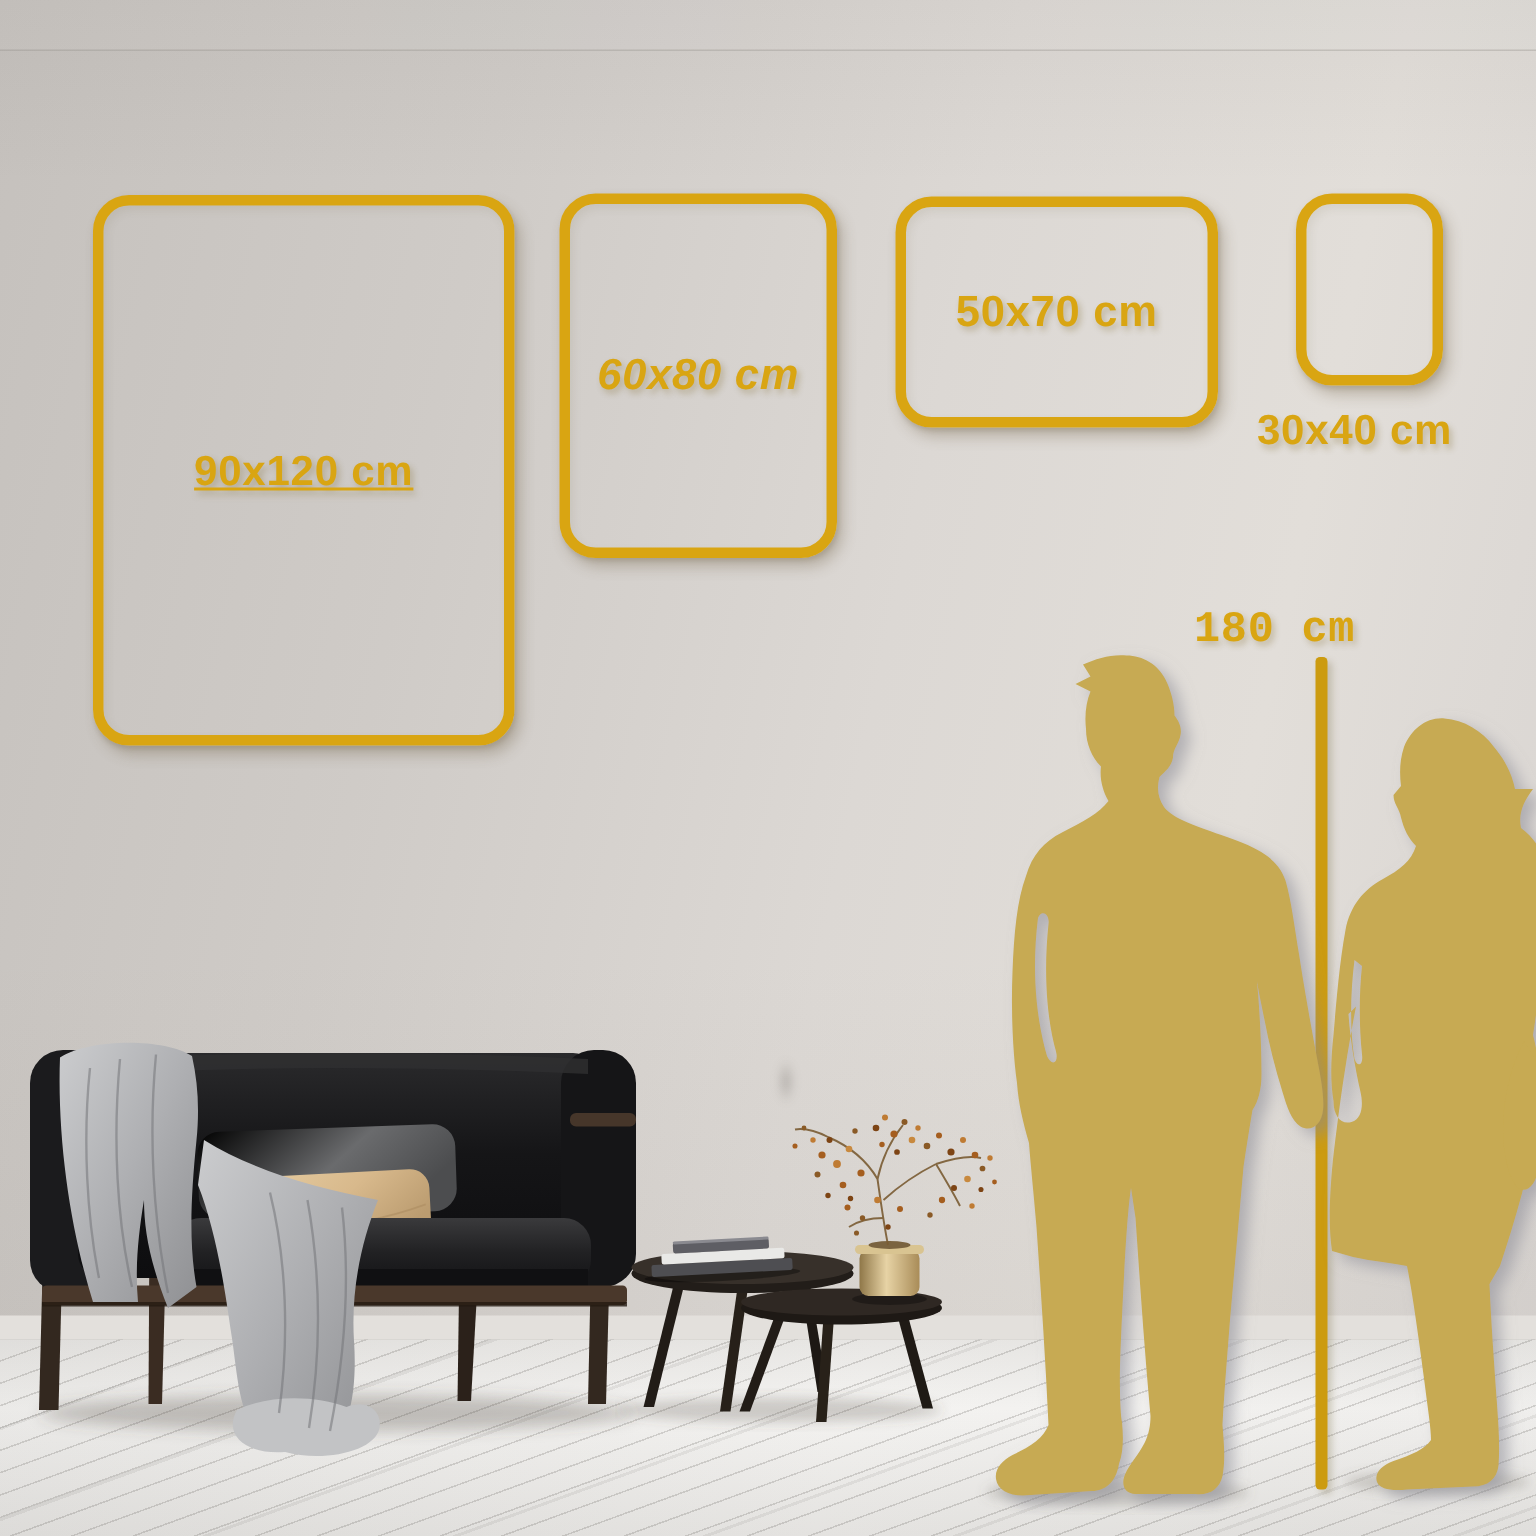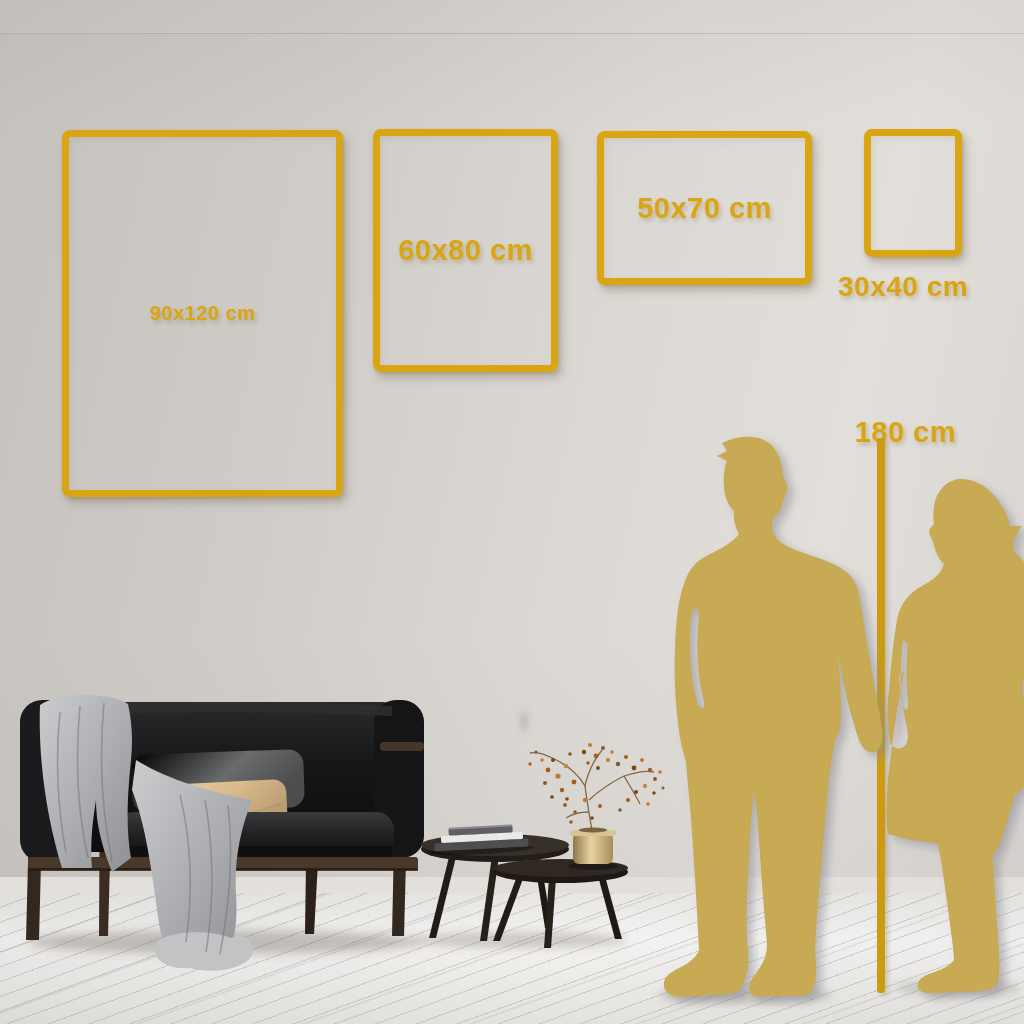--- a/index.html
+++ b/index.html
@@ -13,32 +13,32 @@
   .ceiling-line{position:absolute;left:0;top:33px;width:100%;height:1px;background:rgba(150,145,140,0.35);}
   .ceiling-glow{position:absolute;left:0;top:0;width:100%;height:33px;background:rgba(255,255,255,0.06);}
   .baseboard{position:absolute;left:0;top:877px;width:100%;height:16px;background:#e3e0dc;border-bottom:1px solid #b7b3ae;}
   .floor{position:absolute;left:0;top:893px;width:100%;height:131px;
     background:
       repeating-linear-gradient(160deg,rgba(0,0,0,0) 0 13px,rgba(125,122,118,0.28) 13px 14px),
       repeating-linear-gradient(160deg,rgba(0,0,0,0) 0 55px,rgba(100,97,93,0.10) 55px 57px),
       linear-gradient(110deg,#ebeae8,#f4f3f1 55%,#efeeec);}
   .floor-shade{position:absolute;left:0;top:893px;width:100%;height:131px;pointer-events:none;
     background:linear-gradient(180deg,rgba(120,115,108,0.10),rgba(0,0,0,0) 35%,rgba(110,105,98,0.12));}
-  .frame{position:absolute;border:7px solid var(--accent-gold,#d9a512);border-radius:8px;
+  .frame{position:absolute;border:7px solid var(--accent-gold,#d9a512);border-radius:24px;
     box-shadow:4px 6px 9px rgba(105,90,58,0.30),1px 2px 3px rgba(105,90,58,0.18),inset 2px 3px 6px rgba(110,95,60,0.10);
     display:flex;align-items:center;justify-content:center;}
   .frame-90{left:62px;top:130px;width:267px;height:353px;}
-  .frame-60{left:373px;top:129px;width:171px;height:229px;}
+  .frame-60{left:373px;top:129px;width:171px;height:229px;font-style:italic;}
   .frame-50{left:597px;top:131px;width:201px;height:140px;}
   .frame-30{left:864px;top:129px;width:84px;height:114px;}
   .size-label{color:var(--accent-gold,#d9a512);font-weight:700;letter-spacing:0.5px;
     text-shadow:2px 3px 4px rgba(120,95,30,0.30);white-space:nowrap;}
-  .fs-30{font-size:20px;} .fs-29{font-size:29px;} .fs-28{font-size:28px;}
+  .fs-30{font-size:28px;text-decoration:underline;} .fs-29{font-size:29px;} .fs-28{font-size:28px;}
   .label-30{position:absolute;left:838px;top:271px;width:150px;text-align:left;}
-  .height-label{position:absolute;left:796px;top:416px;width:160px;text-align:right;}
+  .height-label{position:absolute;left:796px;top:403px;width:160px;text-align:left;font-family:Liberation Mono, monospace;}
   .ruler-line{position:absolute;left:877px;top:438px;width:8px;height:555px;border-radius:3px;
     background:var(--ruler-gold,#cc9b10);box-shadow:3px 3px 5px rgba(120,105,60,0.28);}
   .wall-smudge{position:absolute;left:518px;top:706px;width:12px;height:30px;border-radius:50%;
     background:radial-gradient(closest-side,rgba(80,74,68,0.28),rgba(80,74,68,0));filter:blur(3px);}
   .svg-abs{position:absolute;}
   .silhouette{fill:var(--silhouette-gold,#c7aa52);}
 </style>
 </head>
 <body>
 

